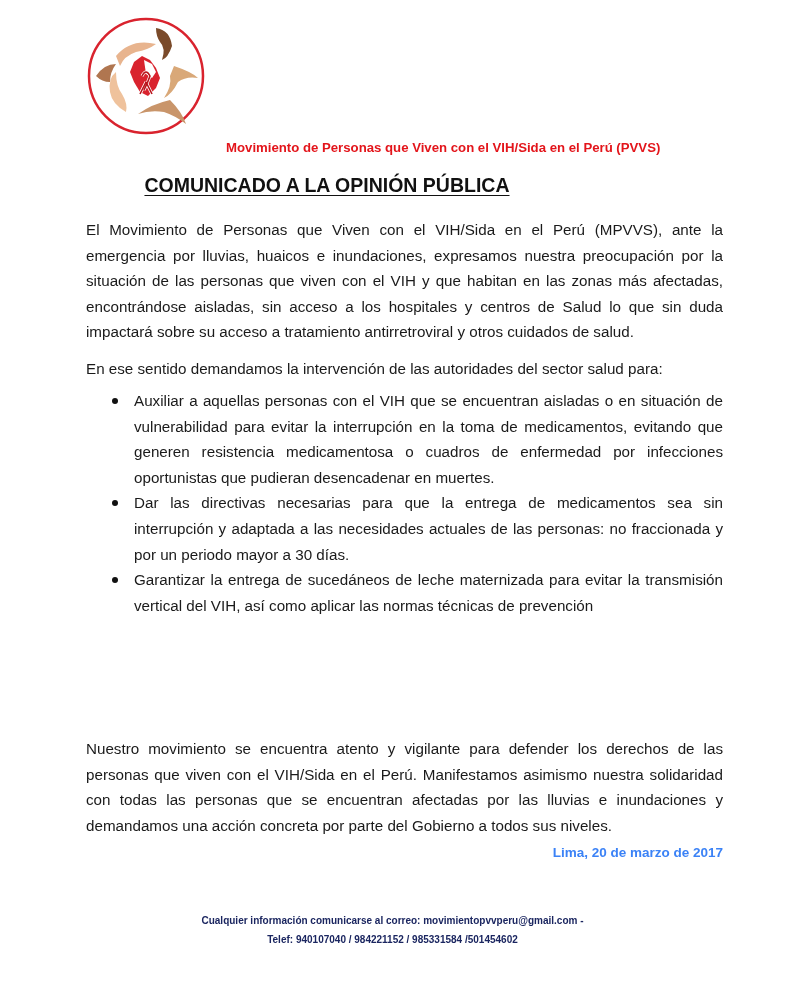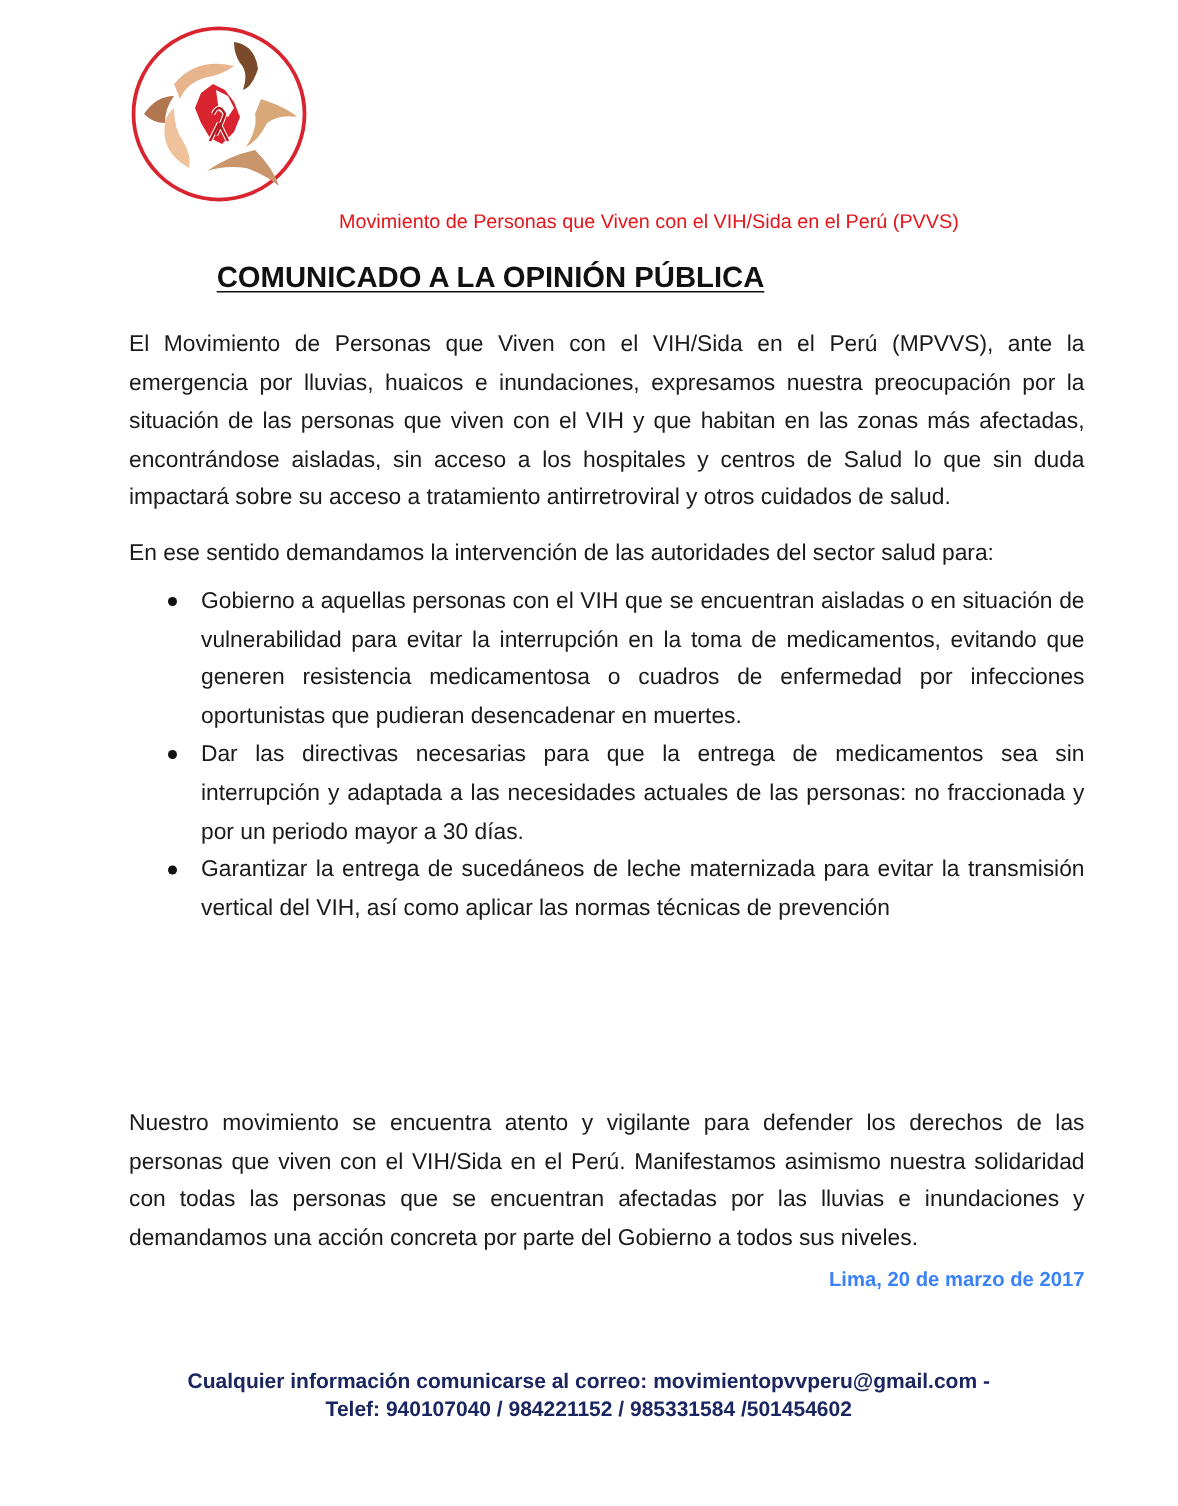--- a/index.html
+++ b/index.html
@@ -3,21 +3,21 @@
   <meta charset="utf-8">
   <style>
     html, body { margin: 0; padding: 0; background: #ffffff; }
     body {
       width: 785px; height: 1004px; position: relative; overflow: hidden;
       font-family: "Liberation Sans", sans-serif; color: #111;
     }
     .logo { position: absolute; left: 86px; top: 16px; width: 120px; height: 120px; }
     .org-name {
       position: absolute; left: 226px; top: 140px;
-      font-size: 13.2px; font-weight: normal; color: #e3151b; white-space: nowrap;
+      font-size: 13.2px; font-weight: bold; color: #e3151b; white-space: nowrap;
     }
     .title {
       position: absolute; left: 0; width: 654px; top: 174px; text-align: center;
       font-size: 19.5px; font-weight: bold; text-decoration: underline;
       text-underline-offset: 3px; color: #111;
     }
     .para {
       position: absolute; left: 86px; width: 637px;
       font-size: 15.2px; line-height: 25.6px; text-align: justify; color: #1a1a1a;
     }
@@ -35,21 +35,21 @@
       position: absolute; left: 26px; top: 10px; width: 6px; height: 6px;
       background: #111; border-radius: 50%;
     }
     .p3 { top: 736px; }
     .date {
       position: absolute; right: 62px; top: 845px;
       font-size: 13.5px; font-weight: bold; color: #3b82f6;
     }
     .contact {
       position: absolute; left: 0; width: 785px; top: 911px; text-align: center;
-      font-size: 14px; font-weight: bold; color: #1b2660; line-height: 19px;
+      font-size: 10px; font-weight: bold; color: #1b2660; line-height: 19px;
     }
   </style>
 </head>
 <body>
 
 <div class="logo" aria-label="Movimiento PVVS logo - hands around Peru map with red ribbon">
   <svg width="120" height="120" viewBox="0 0 120 120">
     <circle cx="60" cy="60" r="57" fill="#ffffff" stroke="#d9232e" stroke-width="2.5"></circle>
 
     <path d="M30 40 Q45 22 70 28 Q62 34 50 36 Q38 40 34 50 Z" fill="#e8b48e"></path>
@@ -69,21 +69,21 @@
 
 <div class="org-name">Movimiento de Personas que Viven con el VIH/Sida en el Perú (PVVS)</div>
 
 <h1 class="title" style="margin:0;">COMUNICADO A LA OPINIÓN PÚBLICA</h1>
 
 <p class="para p1" style="margin:0;">El Movimiento de Personas que Viven con el VIH/Sida en el Perú (MPVVS), ante la emergencia por lluvias, huaicos e inundaciones, expresamos nuestra preocupación por la situación de las personas que viven con el VIH y que habitan en las zonas más afectadas, encontrándose aisladas, sin acceso a los hospitales y centros de Salud lo que sin duda impactará sobre su acceso a tratamiento antirretroviral y otros cuidados de salud.</p>
 
 <p class="para p2" style="margin:0;">En ese sentido demandamos la intervención de las autoridades del sector salud para:</p>
 
 <ul class="demands">
-  <li><span class="bullet"></span><span>Gobierno a aquellas personas con el VIH que se encuentran aisladas o en situación de vulnerabilidad para evitar la interrupción en la toma de medicamentos, evitando que generen resistencia medicamentosa o cuadros de enfermedad por infecciones oportunistas que pudieran desencadenar en muertes.</span></li>
+  <li><span class="bullet"></span><span>Auxiliar a aquellas personas con el VIH que se encuentran aisladas o en situación de vulnerabilidad para evitar la interrupción en la toma de medicamentos, evitando que generen resistencia medicamentosa o cuadros de enfermedad por infecciones oportunistas que pudieran desencadenar en muertes.</span></li>
   <li><span class="bullet"></span><span>Dar las directivas necesarias para que la entrega de medicamentos sea sin interrupción y adaptada a las necesidades actuales de las personas: no fraccionada y por un periodo mayor a 30 días.</span></li>
   <li><span class="bullet"></span><span>Garantizar la entrega de sucedáneos de leche maternizada para evitar la transmisión vertical del VIH, así como aplicar las normas técnicas de prevención</span></li>
 </ul>
 
 <p class="para p3" style="margin:0;">Nuestro movimiento se encuentra atento y vigilante para defender los derechos de las personas que viven con el VIH/Sida en el Perú. Manifestamos asimismo nuestra solidaridad con todas las personas que se encuentran afectadas por las lluvias e inundaciones y demandamos una acción concreta por parte del Gobierno a todos sus niveles.</p>
 
 <div class="date">Lima, 20 de marzo de 2017</div>
 
 <div class="contact">
   <div>Cualquier información comunicarse al correo: movimientopvvperu@gmail.com -</div>

